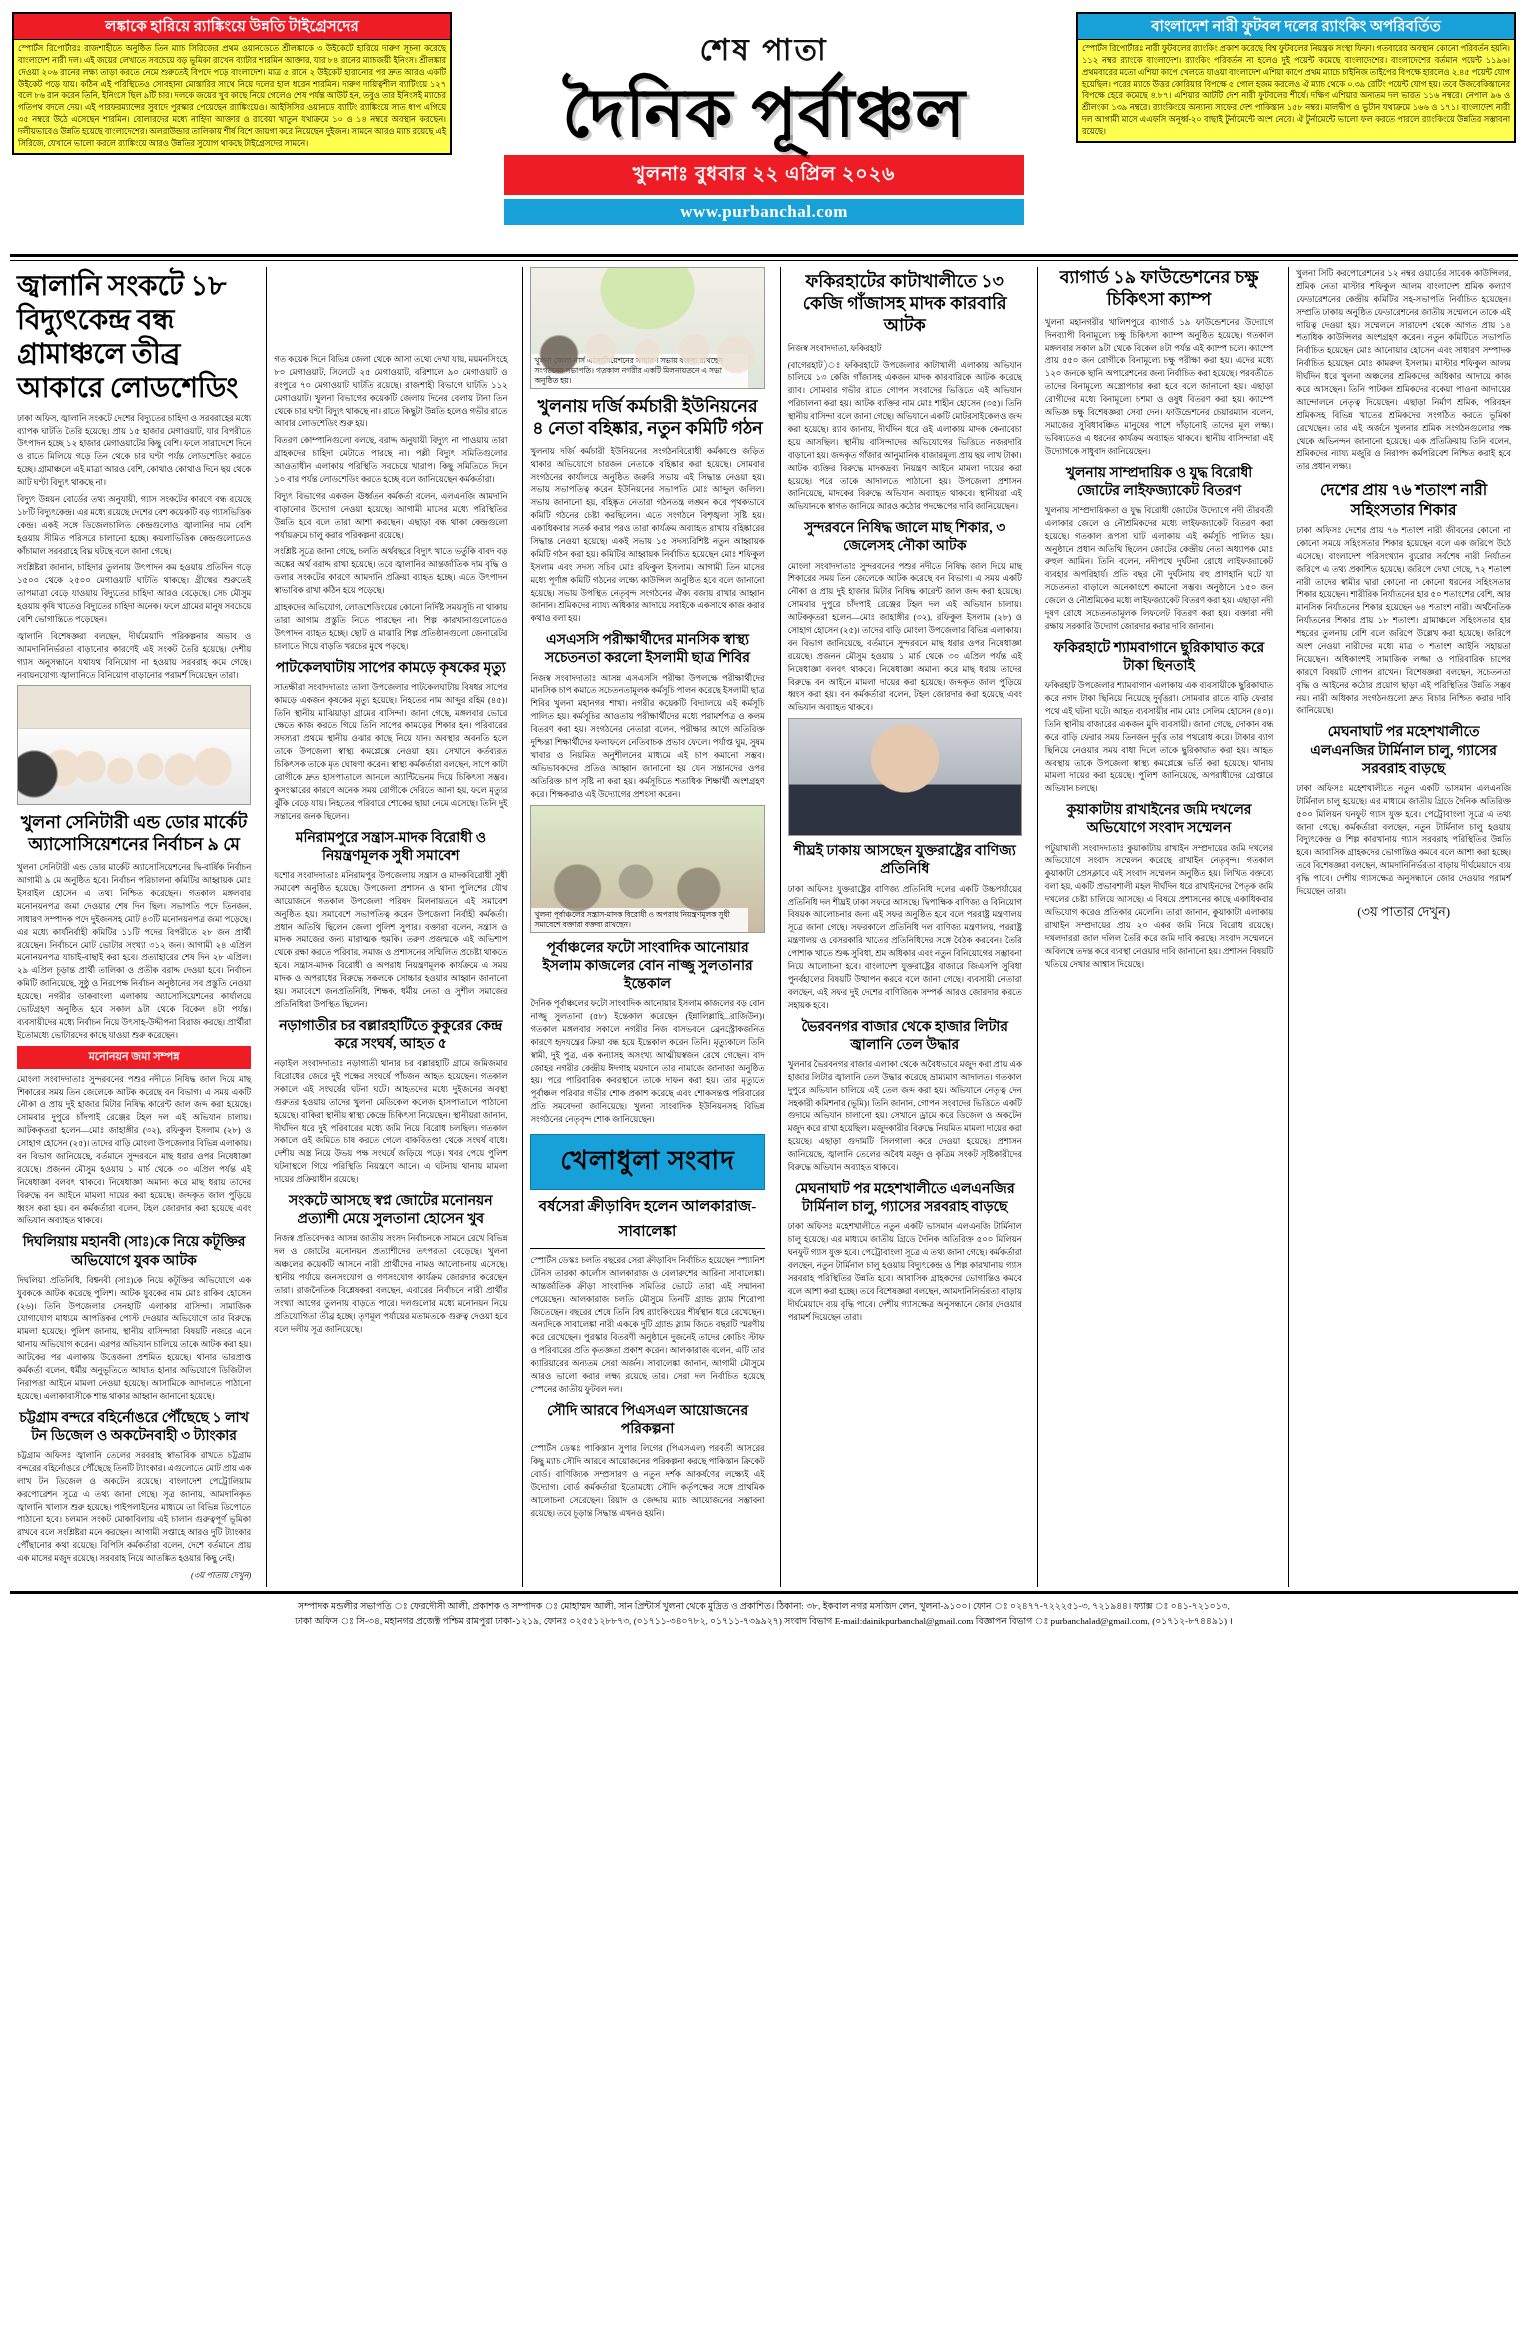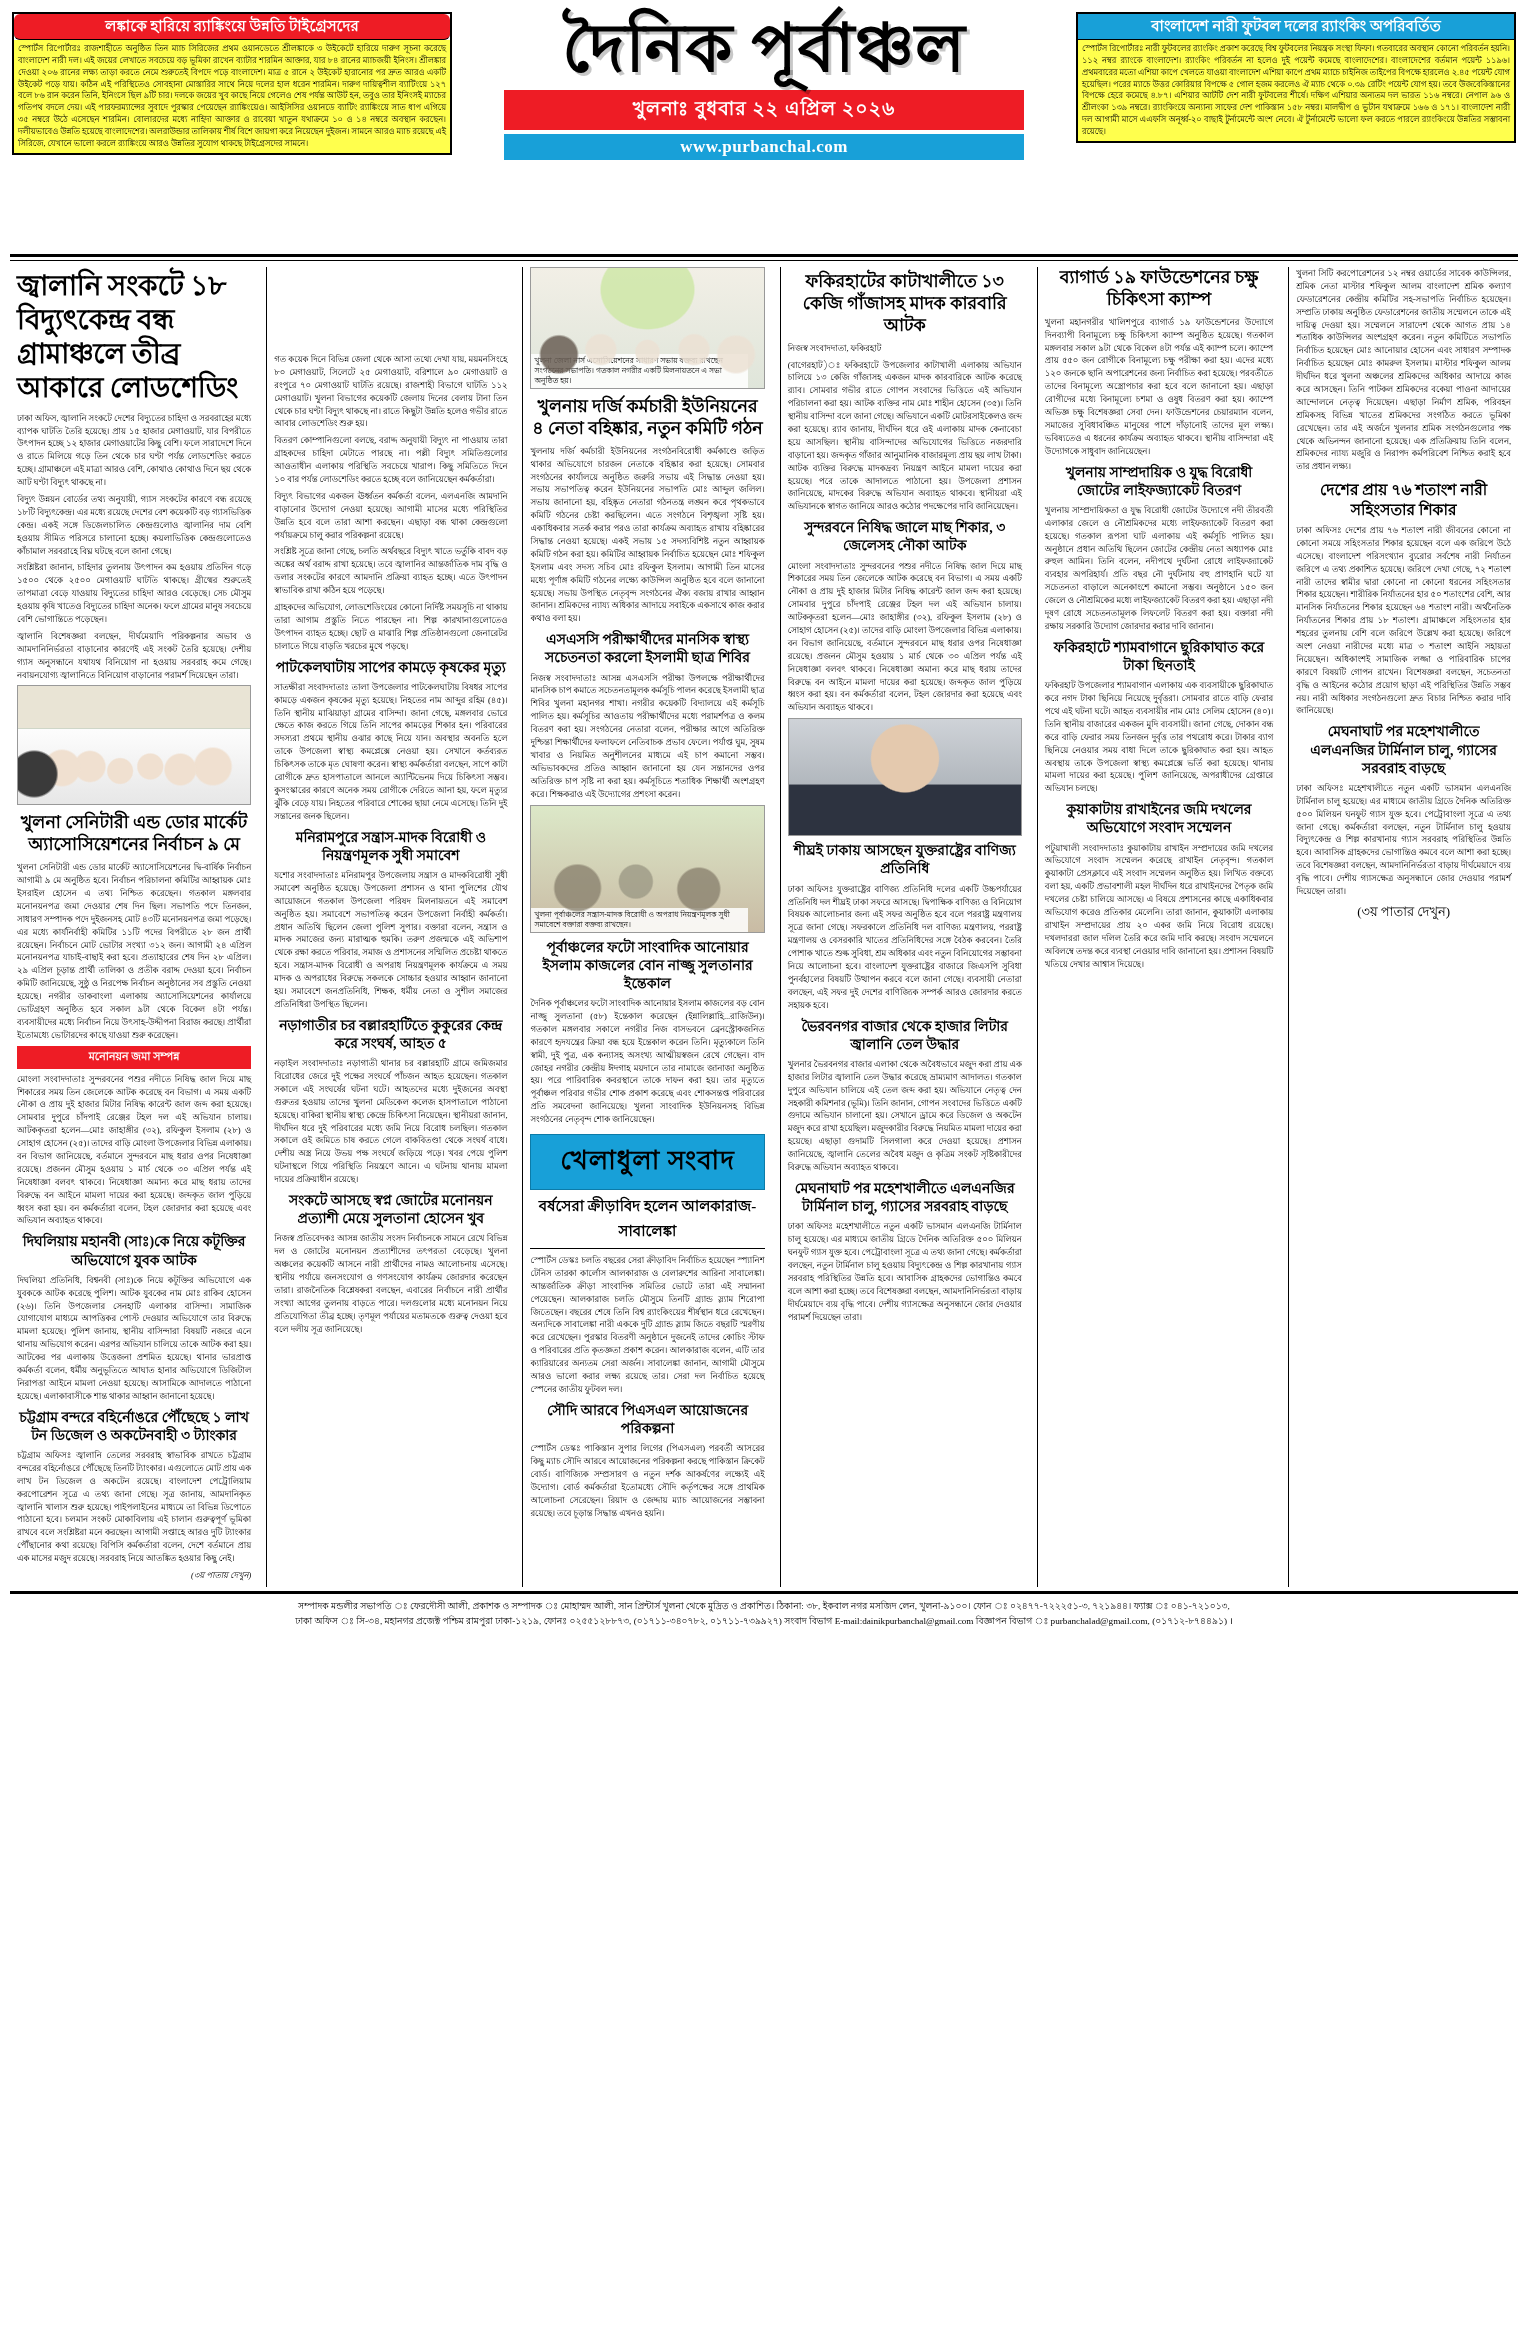--- a/index.html
+++ b/index.html
@@ -9,21 +9,21 @@
     color:#000;
     position:relative;
     overflow:hidden;
   }
   .page{width:1528px;height:2352px;position:relative;padding:0;box-sizing:border-box;}
 
   
   .masthead{display:flex;align-items:flex-start;padding:12px 12px 0 12px;box-sizing:border-box;height:248px;}
   .side-box{width:440px;border:2px solid #000;box-sizing:border-box;}
   .side-box .sb-head{font-weight:bold;text-align:center;font-size:15px;padding:3px 2px;border-bottom:1px solid #000;line-height:1.25;}
-  .sb-head.red{background:#ee1c25;color:#fff;border-radius:6px;}
+  .sb-head.red{background:#ee1c25;color:#fff;}
   .sb-head.blue{background:#18a0d8;color:#fff;}
   .sb-body{background:#ffff4d;font-size:8.4px;line-height:1.42;padding:3px 4px;text-align:justify;letter-spacing:-0.1px;}
   .sb-body.blue-body{background:#ffff4d;}
 
   .mast-center{flex:1;text-align:center;padding:0 14px;box-sizing:border-box;}
   .mast-sesh{font-size:30px;font-weight:bold;letter-spacing:3px;margin-top:14px;color:#111;}
   .mast-title{font-size:67px;font-weight:bold;letter-spacing:1px;line-height:1.02;margin-top:2px;
     color:#000;text-shadow:3px 3px 0 rgba(0,0,0,.22);font-family:"Liberation Serif",serif;}
   .mast-date{background:#ee1c25;color:#fff;font-weight:bold;font-size:19px;
      margin:8px 38px 0 38px;padding:4px 0;letter-spacing:1px;}
@@ -113,20 +113,21 @@
 <div class="page">
 
   <div class="masthead">
 
     <div class="side-box">
       <div class="sb-head red">লঙ্কাকে হারিয়ে র‌্যাঙ্কিংয়ে উন্নতি টাইগ্রেসদের</div>
       <div class="sb-body">স্পোর্টস রিপোর্টারঃ রাজশাহীতে অনুষ্ঠিত তিন ম্যাচ সিরিজের প্রথম ওয়ানডেতে শ্রীলঙ্কাকে ৩ উইকেটে হারিয়ে দারুণ সূচনা করেছে বাংলাদেশ নারী দল। এই জয়ের লেখাতে সবচেয়ে বড় ভূমিকা রাখেন ব্যাটার শারমিন আক্তার, যার ৮৪ রানের ম্যাচজয়ী ইনিংস। শ্রীলঙ্কার দেওয়া ২০৬ রানের লক্ষ্য তাড়া করতে নেমে শুরুতেই বিপদে পড়ে বাংলাদেশ। মাত্র ৫ রানে ২ উইকেট হারানোর পর দ্রুত আরও একটি উইকেট পড়ে যায়। কঠিন এই পরিস্থিতেও সোবহানা মোস্তারির সাথে নিয়ে দলের হাল ধরেন শারমিন। দারুণ দায়িত্বশীল ব্যাটিংয়ে ১২৭ বলে ৮৬ রান করেন তিনি, ইনিংসে ছিল ৯টি চার। দলকে জয়ের খুব কাছে নিয়ে গেলেও শেষ পর্যন্ত আউট হন, তবুও তার ইনিংসই ম্যাচের গতিপথ বদলে দেয়। এই পারফরম্যান্সের সুবাদে পুরস্কার পেয়েছেন র‌্যাঙ্কিংয়েও। আইসিসির ওয়ানডে ব্যাটিং র‌্যাঙ্কিংয়ে সাত ধাপ এগিয়ে ৩৫ নম্বরে উঠে এসেছেন শারমিন। বোলারদের মধ্যে নাহিদা আক্তার ও রাবেয়া খাতুন যথাক্রমে ১০ ও ১৪ নম্বরে অবস্থান করছেন। দলীয়ভাবেও উন্নতি হয়েছে বাংলাদেশের। অলরাউন্ডার তালিকায় শীর্ষ বিশে জায়গা করে নিয়েছেন দুইজন। সামনে আরও ম্যাচ রয়েছে এই সিরিজে, যেখানে ভালো করলে র‌্যাঙ্কিংয়ে আরও উন্নতির সুযোগ থাকছে টাইগ্রেসদের সামনে।</div>
     </div>
 
     <div class="mast-center">
+      <div class="mast-sesh">শেষ পাতা</div>
       <div class="mast-title">দৈনিক পূর্বাঞ্চল</div>
       <div class="mast-date">খুলনাঃ বুধবার ২২ এপ্রিল ২০২৬</div>
       <div class="mast-url">www.purbanchal.com</div>
     </div>
 
     <div class="side-box">
       <div class="sb-head blue">বাংলাদেশ নারী ফুটবল দলের র‌্যাংকিং অপরিবর্তিত</div>
       <div class="sb-body blue-body">স্পোর্টস রিপোর্টারঃ নারী ফুটবলের র‌্যাংকিং প্রকাশ করেছে বিশ্ব ফুটবলের নিয়ন্ত্রক সংস্থা ফিফা। গতবারের অবস্থান কোনো পরিবর্তন হয়নি। ১১২ নম্বর র‌্যাংকে বাংলাদেশ। র‌্যাংকিং পরিবর্তন না হলেও দুই পয়েন্ট কমেছে বাংলাদেশের। বাংলাদেশের বর্তমান পয়েন্ট ১১৯৬। প্রথমবারের মতো এশিয়া কাপে খেলতে যাওয়া বাংলাদেশ এশিয়া কাপে প্রথম ম্যাচে চাইনিজ তাইপের বিপক্ষে হারলেও ২.৪৫ পয়েন্ট যোগ হয়েছিল। পরের ম্যাচে উত্তর কোরিয়ার বিপক্ষে ৫ গোল হজম করলেও ঐ ম্যাচ থেকে ০.৩৯ রেটিং পয়েন্ট যোগ হয়। তবে উজবেকিস্তানের বিপক্ষে হেরে কমেছে ৪.৮৭। এশিয়ার আটটি দেশ নারী ফুটবলের শীর্ষে। দক্ষিণ এশিয়ার অন্যতম দল ভারত ১১৬ নম্বরে। নেপাল ৯৬ ও শ্রীলংকা ১৩৯ নম্বরে। র‌্যাংকিংয়ে অন্যান্য সাফের দেশ পাকিস্তান ১৫৮ নম্বর। মালদ্বীপ ও ভুটান যথাক্রমে ১৬৬ ও ১৭১। বাংলাদেশ নারী দল আগামী মাসে এএফসি অনূর্ধ্ব-২০ বাছাই টুর্নামেন্টে অংশ নেবে। ঐ টুর্নামেন্টে ভালো ফল করতে পারলে র‌্যাংকিংয়ে উন্নতির সম্ভাবনা রয়েছে।</div>
     </div>
 

